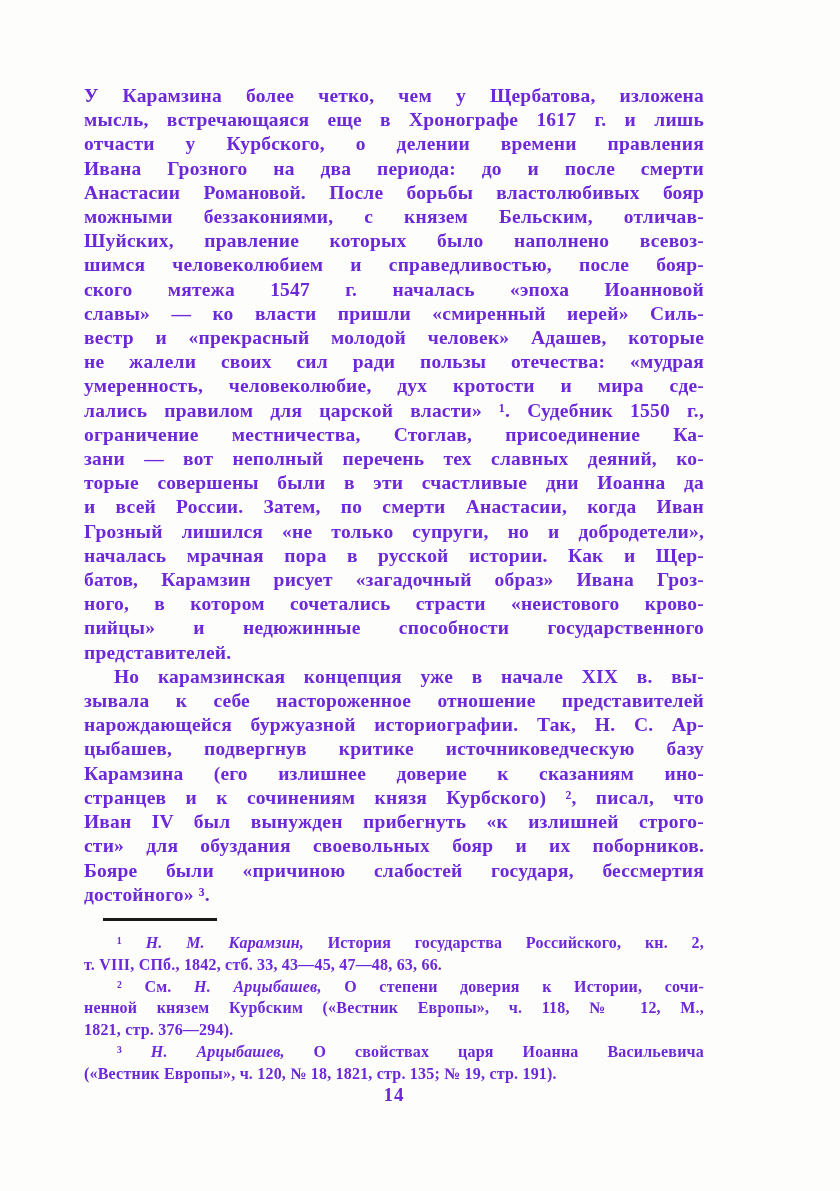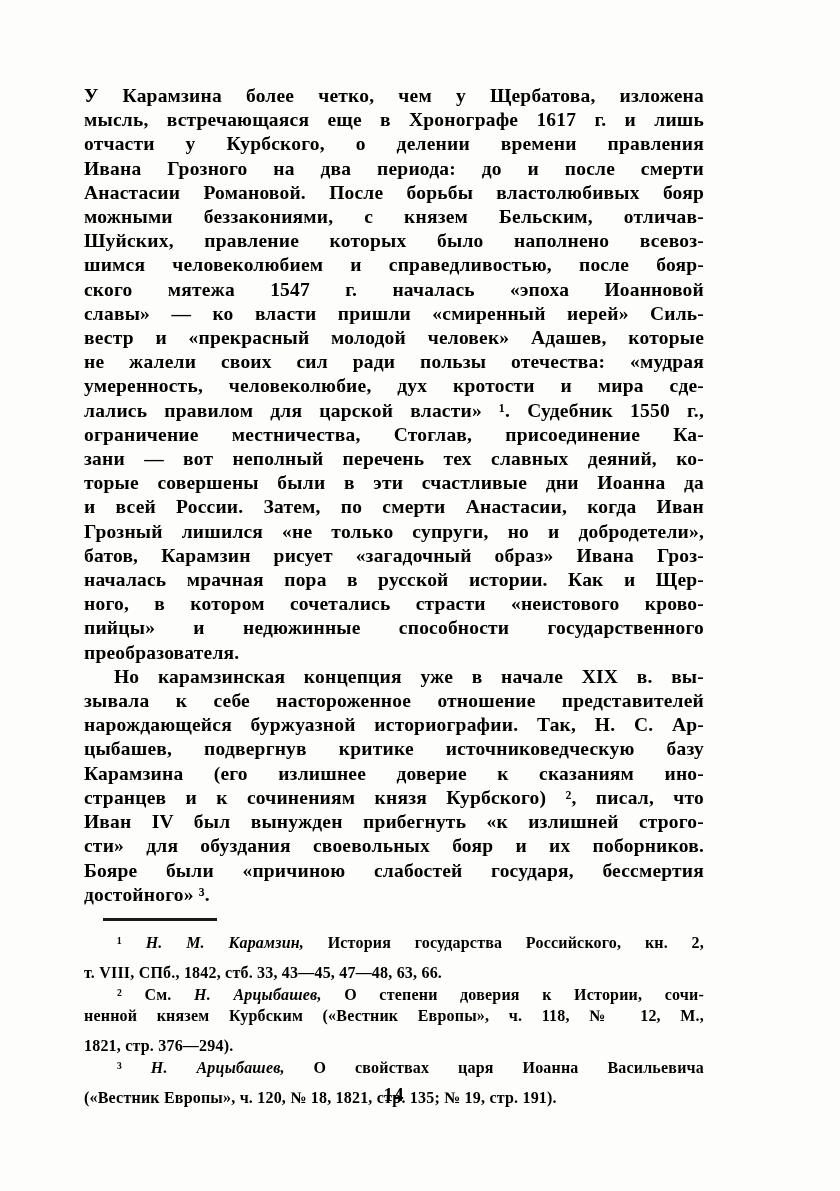--- a/index.html
+++ b/index.html
@@ -7,21 +7,21 @@
     padding: 0;
     background: #ffffff;
   }
   .page {
     position: relative;
     width: 840px;
     height: 1191px;
     background: #fdfdfb;
     overflow: hidden;
     font-family: "Liberation Serif", "DejaVu Serif", serif;
-    color: #000000;
+    color: #6d28d9;
   }
   .main-text {
     position: absolute;
     left: 84px;
     top: 84px;
     width: 620px;
   }
   .line {
     font-size: 19.5px;
     font-weight: bold;
@@ -54,21 +54,20 @@
   .fline {
     font-size: 16px;
     font-weight: bold;
     line-height: 21.8px;
     text-align: justify;
     text-align-last: justify;
     letter-spacing: 0.2px;
   }
   .fline.end {
     text-align-last: left;
-    margin-top: 8px;
   }
   .fline.indent {
     text-indent: 33px;
   }
   .it {
     font-style: italic;
   }
   .page-number {
     position: absolute;
     left: 84px;
@@ -98,25 +97,25 @@
       <div class="line">славы» — ко власти пришли «смиренный иерей» Силь-</div>
       <div class="line">вестр и «прекрасный молодой человек» Адашев, которые</div>
       <div class="line">не жалели своих сил ради пользы отечества: «мудрая</div>
       <div class="line">умеренность, человеколюбие, дух кротости и мира сде-</div>
       <div class="line">лались правилом для царской власти» ¹. Судебник 1550 г.,</div>
       <div class="line">ограничение местничества, Стоглав, присоединение Ка-</div>
       <div class="line">зани — вот неполный перечень тех славных деяний, ко-</div>
       <div class="line">торые совершены были в эти счастливые дни Иоанна да</div>
       <div class="line">и всей России. Затем, по смерти Анастасии, когда Иван</div>
       <div class="line">Грозный лишился «не только супруги, но и добродетели»,</div>
+      <div class="line">началась мрачная пора в русской истории. Как и Щер-</div>
       <div class="line">батов, Карамзин рисует «загадочный образ» Ивана Гроз-</div>
-      <div class="line">началась мрачная пора в русской истории. Как и Щер-</div>
       <div class="line">ного, в котором сочетались страсти «неистового крово-</div>
       <div class="line">пийцы» и недюжинные способности государственного</div>
-      <div class="line end">преобразователя.</div>
+      <div class="line end">представителей.</div>
       <div class="line indent">Но карамзинская концепция уже в начале XIX в. вы-</div>
       <div class="line">зывала к себе настороженное отношение представителей</div>
       <div class="line">нарождающейся буржуазной историографии. Так, Н. С. Ар-</div>
       <div class="line">цыбашев, подвергнув критике источниковедческую базу</div>
       <div class="line">Карамзина (его излишнее доверие к сказаниям ино-</div>
       <div class="line">странцев и к сочинениям князя Курбского) ², писал, что</div>
       <div class="line">Иван IV был вынужден прибегнуть «к излишней строго-</div>
       <div class="line">сти» для обуздания своевольных бояр и их поборников.</div>
       <div class="line">Бояре были «причиною слабостей государя, бессмертия</div>
       <div class="line end">достойного» ³.</div>

